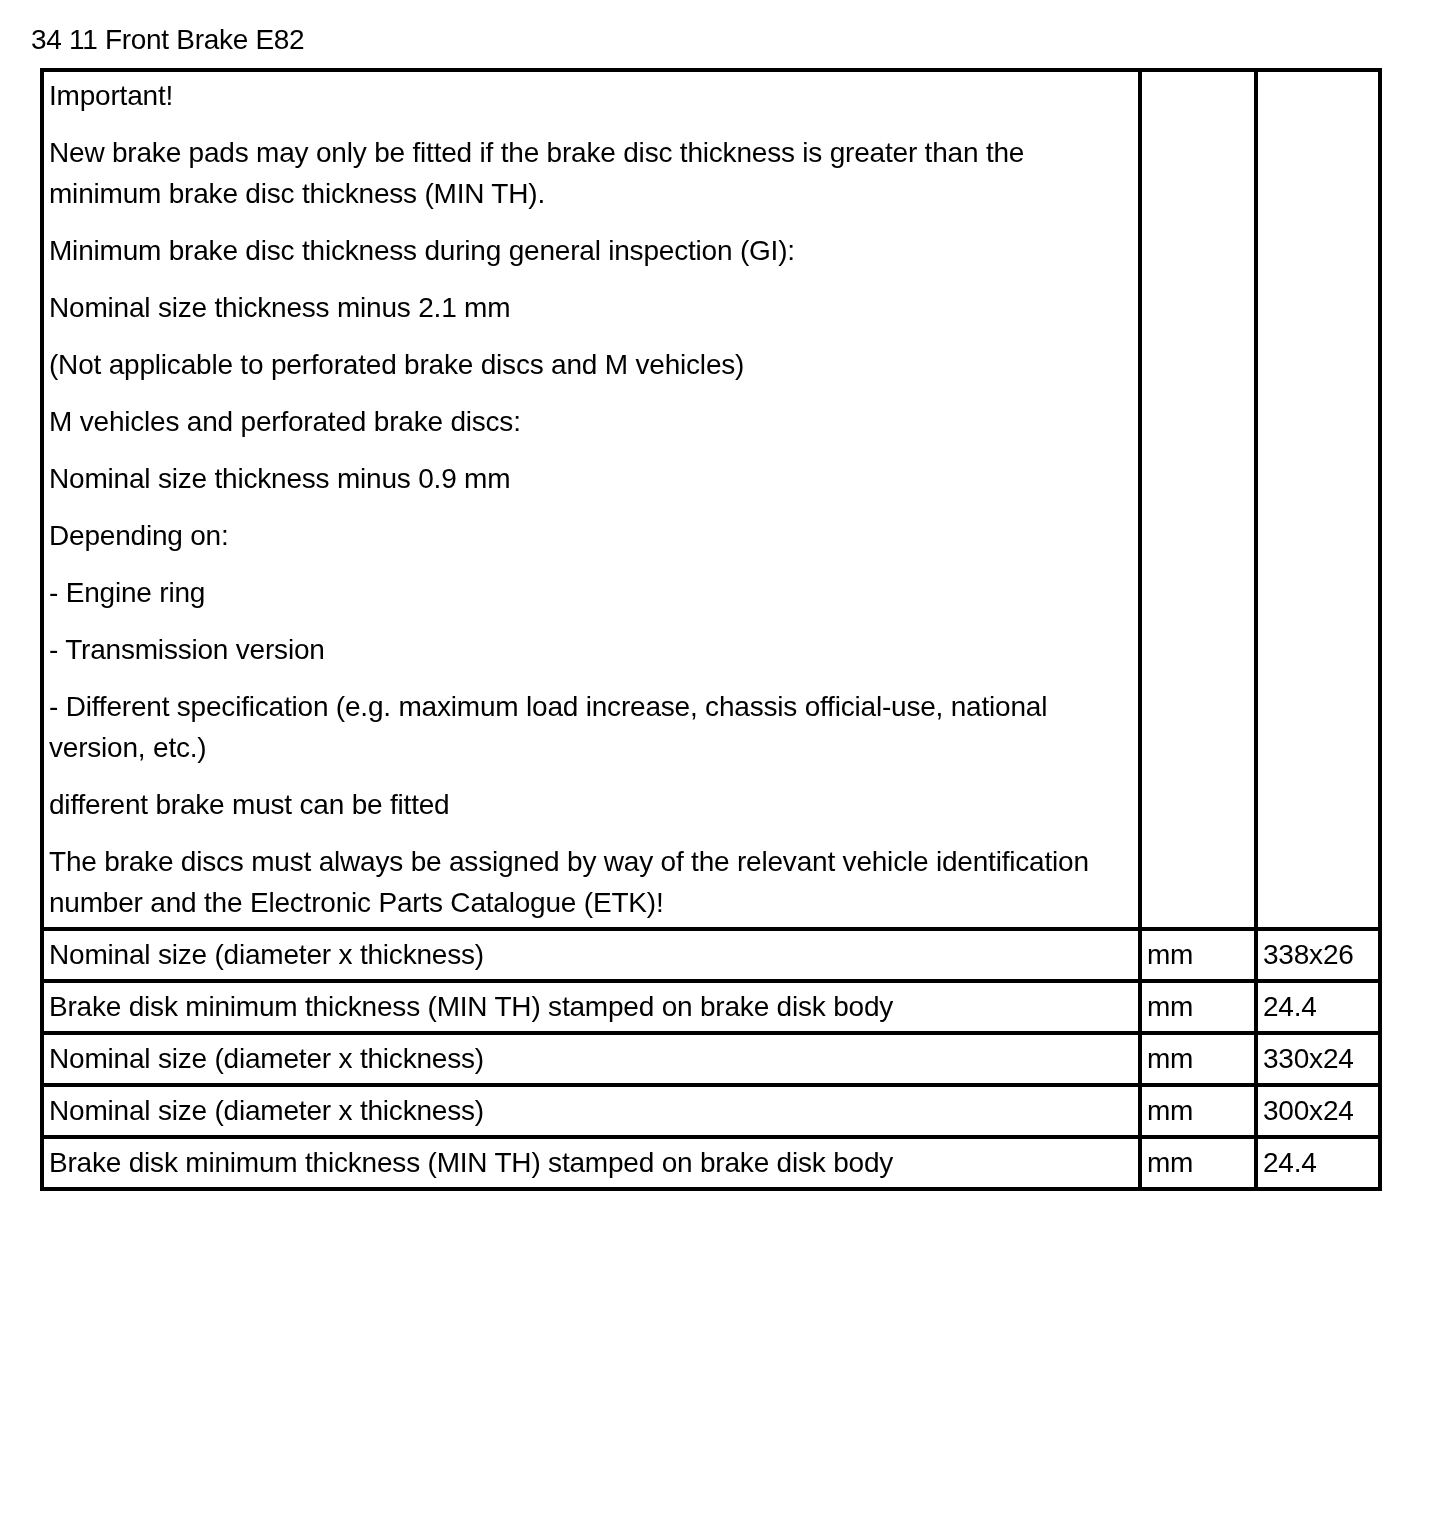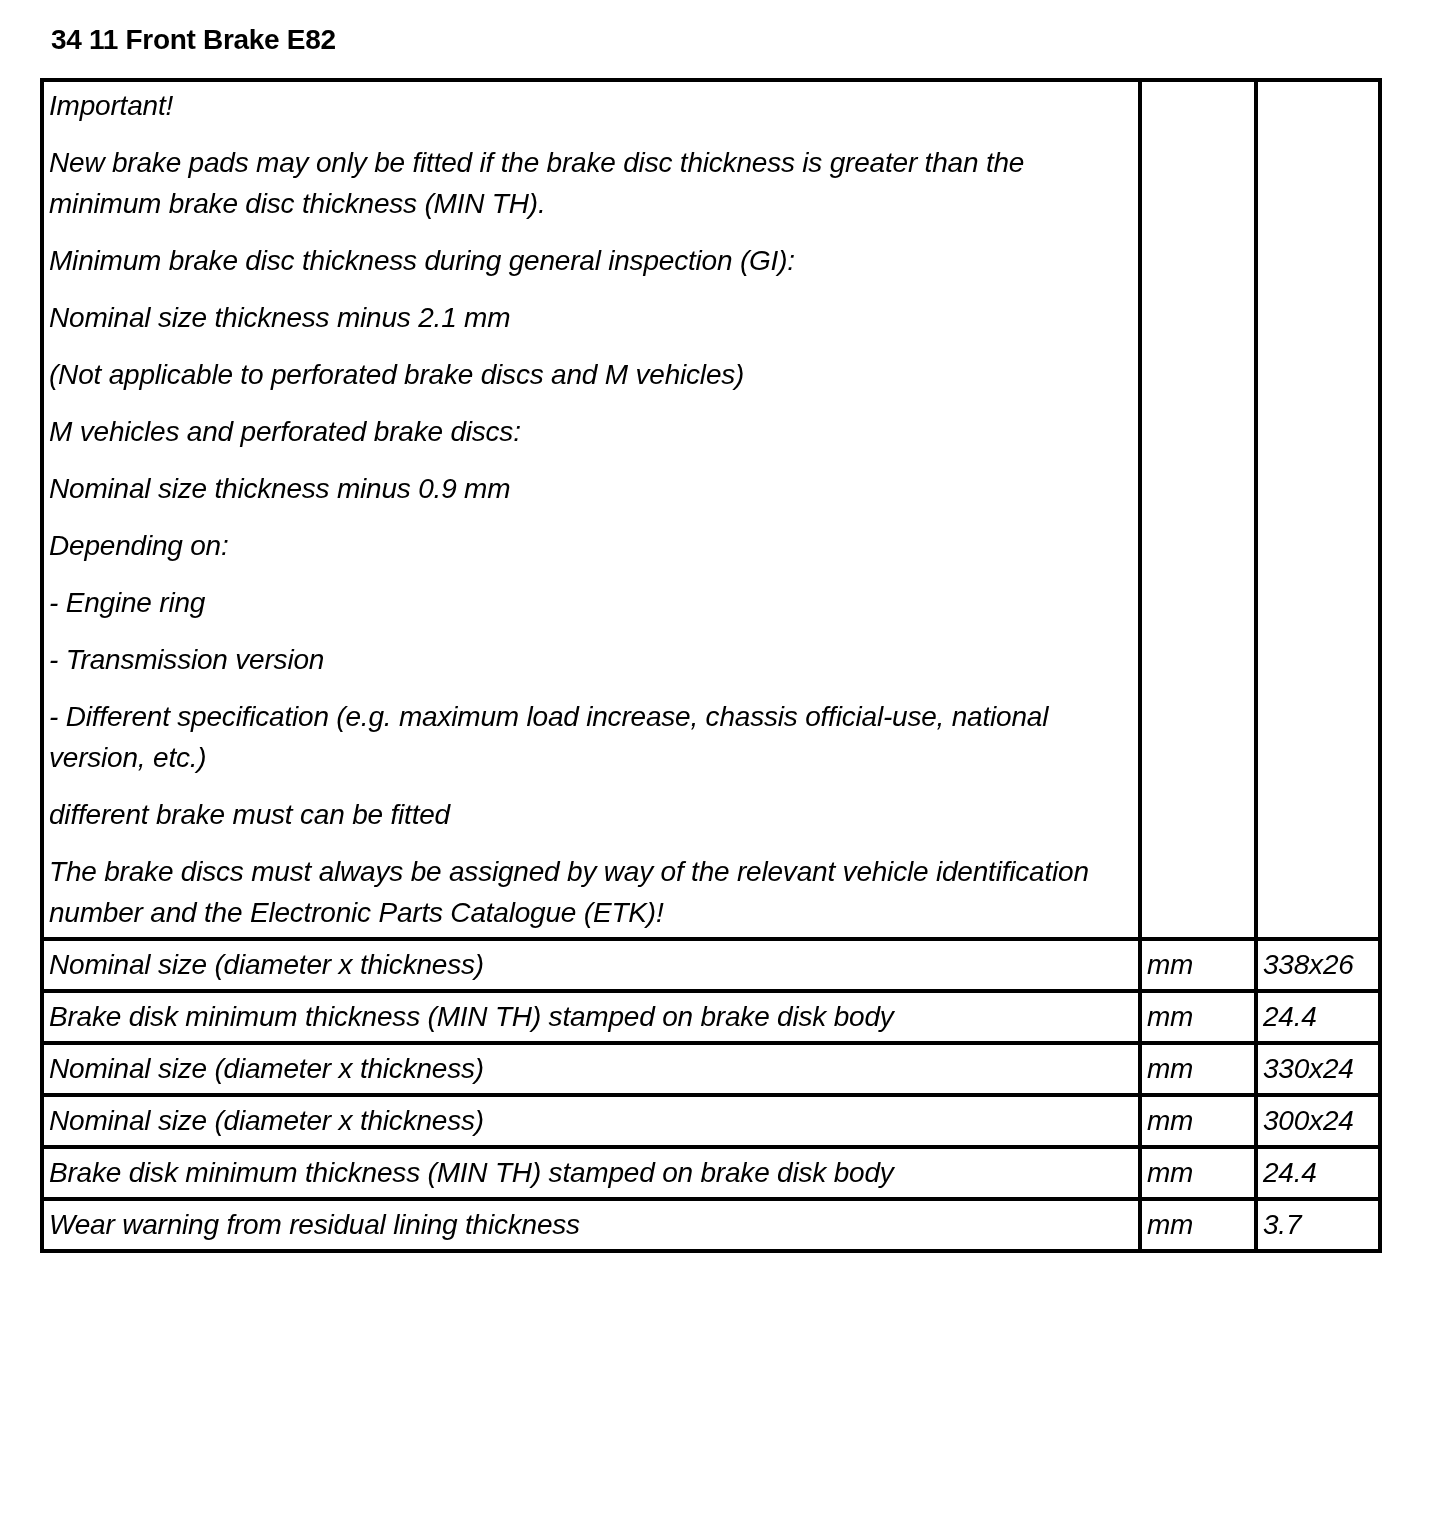--- a/index.html
+++ b/index.html
@@ -9,35 +9,34 @@
     }
     body {
       width: 1440px;
       height: 1518px;
       position: relative;
       font-family: "Liberation Sans", "DejaVu Sans", sans-serif;
       color: #000000;
     }
     .doc-title {
       position: absolute;
-      left: 51px;
+      left: 31px;
       top: 22px;
       font-size: 28px;
-      font-weight: bold;
+      font-weight: normal;
       line-height: 36px;
       letter-spacing: -0.3px;
     }
     table.spec {
       position: absolute;
       left: 40px;
-      top: 78px;
+      top: 68px;
       width: 1338px;
       border-collapse: collapse;
       table-layout: fixed;
-      font-style: italic;
     }
     table.spec td {
       border: 4px solid #000000;
       vertical-align: top;
       padding: 3px 0 4px 5px;
       font-size: 28px;
       line-height: 41px;
       letter-spacing: -0.2px;
     }
     col.c-desc { width: 1098px; }
@@ -120,21 +119,14 @@
     </tr>
 
     <tr>
       <td>
         <div class="para">Brake disk minimum thickness (MIN TH) stamped on brake disk body</div>
       </td>
       <td class="unit">mm</td>
       <td class="val">24.4</td>
     </tr>
 
-    <tr>
-      <td>
-        <div class="para">Wear warning from residual lining thickness</div>
-      </td>
-      <td class="unit">mm</td>
-      <td class="val">3.7</td>
-    </tr>
   </tbody>
 </table>
 
 </body></html>

